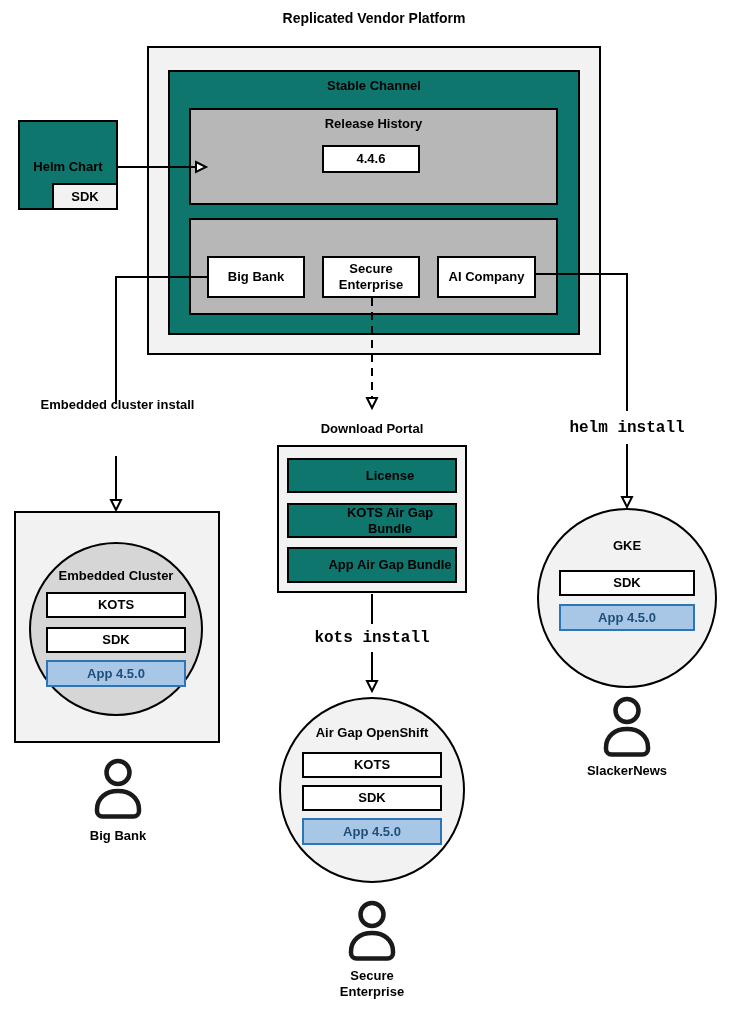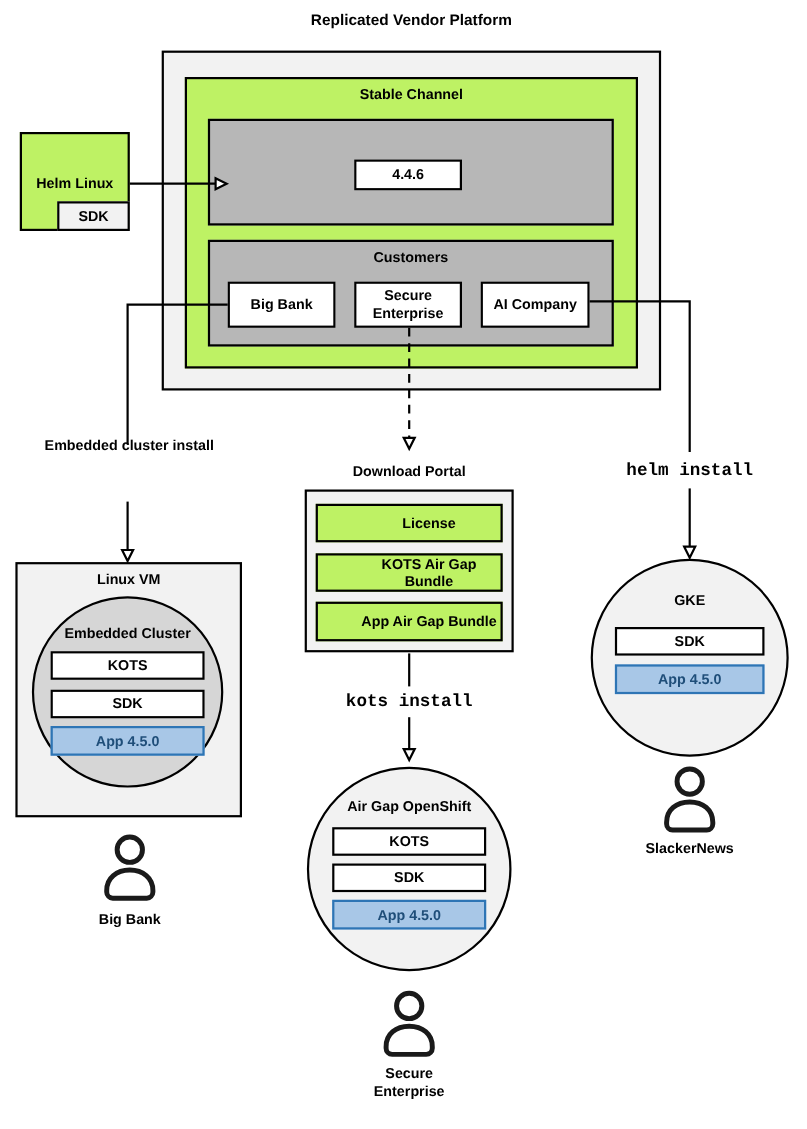--- a/index.html
+++ b/index.html
@@ -7,61 +7,60 @@
           font-family:"Liberation Sans",sans-serif;color:#000;overflow:hidden;border-radius:20px;}
   .abs{position:absolute;box-sizing:border-box;}
   .box{border:2px solid #000;}
   .lbl{font-weight:bold;font-size:13px;line-height:1.2;text-align:center;}
   .title-lbl{font-weight:bold;font-size:14px;text-align:center;}
   .cc{display:flex;align-items:center;justify-content:center;}
   .toplabel{padding-top:8px;}
   .mono{font-family:"Liberation Mono","DejaVu Sans Mono",monospace;
         font-weight:bold;font-size:16px;text-align:center;white-space:nowrap;}
   .g1{background:#f2f2f2;}   
-  .g2{background:#bef264;padding-left:36px;}   
+  .g2{background:#0f766e;padding-left:36px;}   
   .g3{background:#b7b7b7;}   
   .white{background:#ffffff;}
   .circle{border-radius:50%;}
   .app-box{background:#a8c7e7;border:2px solid #2e75b5;color:#1f4e79;}
   svg.overlay{position:absolute;left:0;top:0;pointer-events:none;}
   .lbl2{line-height:1.25;}
 </style>
 </head>
 <body>
 
 <div class="canvas">
 
   <div class="abs title-lbl" style="left:147px;top:10px;width:454px;">Replicated Vendor Platform</div>
 
   <div class="abs box g1" style="left:147px;top:46px;width:454px;height:309px;"></div>
 
   <div class="abs box g2" style="left:168px;top:70px;width:412px;height:265px;"></div>
   <div class="abs lbl toplabel" style="left:168px;top:70px;width:412px;">Stable Channel</div>
 
   <div class="abs box g3" style="left:189px;top:108px;width:369px;height:97px;"></div>
+  <div class="abs lbl toplabel" style="left:189px;top:108px;width:369px;">Release History</div>
   <div class="abs box white cc lbl" style="left:322px;top:145px;width:98px;height:28px;">4.4.6</div>
 
   <div class="abs box g3" style="left:189px;top:218px;width:369px;height:97px;"></div>
-  <div class="abs lbl toplabel" style="left:189px;top:218px;width:369px;">Customers</div>
   <div class="abs box white cc lbl" style="left:207px;top:256px;width:98px;height:42px;">Big Bank</div>
   <div class="abs box white cc lbl lbl2" style="left:322px;top:256px;width:98px;height:42px;padding:0 10px;">Secure Enterprise</div>
   <div class="abs box white cc lbl" style="left:437px;top:256px;width:99px;height:42px;">AI Company</div>
 
   <div class="abs box g2" style="left:18px;top:120px;width:100px;height:90px;"></div>
-  <div class="abs lbl" style="left:18px;top:159px;width:100px;">Helm Linux</div>
+  <div class="abs lbl" style="left:18px;top:159px;width:100px;">Helm Chart</div>
   <div class="abs box g1 cc lbl" style="left:52px;top:183px;width:66px;height:27px;">SDK</div>
 
   <div class="abs lbl" style="left:297px;top:421px;width:150px;">Download Portal</div>
   <div class="abs box g1" style="left:277px;top:445px;width:190px;height:148px;"></div>
   <div class="abs box g2 cc lbl" style="left:287px;top:458px;width:170px;height:35px;">License</div>
   <div class="abs box g2 cc lbl" style="left:287px;top:503px;width:170px;height:35px;">KOTS Air Gap Bundle</div>
   <div class="abs box g2 cc lbl" style="left:287px;top:547px;width:170px;height:36px;">App Air Gap Bundle</div>
 
   <div class="abs box g1" style="left:14px;top:511px;width:206px;height:232px;"></div>
-  <div class="abs lbl toplabel" style="left:14px;top:511px;width:206px;">Linux VM</div>
   <div class="abs box circle" style="left:29px;top:542px;width:174px;height:174px;background:#d6d6d6;"></div>
   <div class="abs lbl" style="left:29px;top:568px;width:174px;">Embedded Cluster</div>
   <div class="abs box white cc lbl" style="left:46px;top:592px;width:140px;height:26px;">KOTS</div>
   <div class="abs box white cc lbl" style="left:46px;top:627px;width:140px;height:26px;">SDK</div>
   <div class="abs app-box cc lbl" style="left:46px;top:660px;width:140px;height:27px;">App 4.5.0</div>
 
   <svg class="abs" style="left:92px;top:758px;" width="52" height="62" viewBox="0 0 52 62">
     <circle cx="26" cy="14.5" r="11.5" fill="none" stroke="#1a1a1a" stroke-width="4.5"></circle>
     <path d="M5 53 V51.5 C5 40 14 33 26 33 C38 33 47 40 47 51.5 V53 C47 56 44.5 58.5 41.5 58.5 H10.5 C7.5 58.5 5 56 5 53 Z" fill="none" stroke="#1a1a1a" stroke-width="4.5" stroke-linejoin="round"></path>
   </svg>

